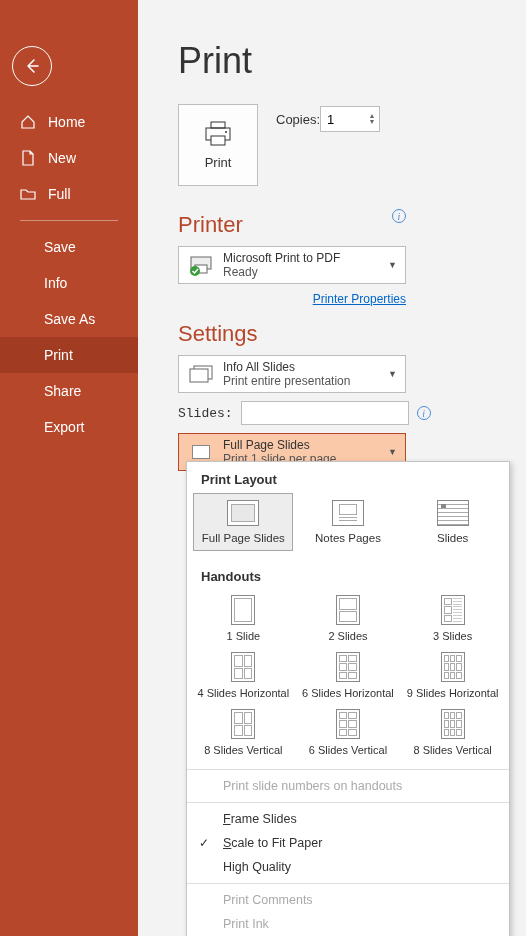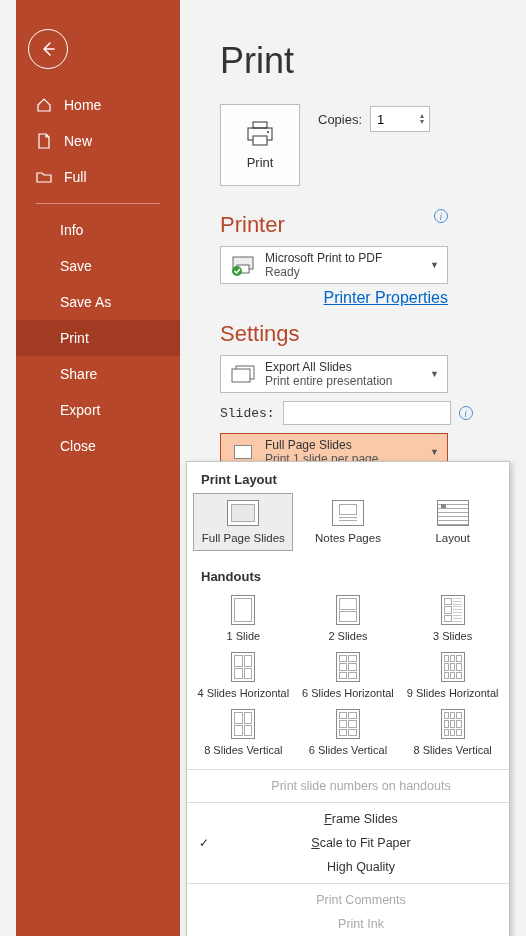--- a/index.html
+++ b/index.html
@@ -1,44 +1,44 @@
 <!DOCTYPE html>
 <html><head>
 <meta charset="utf-8">
 <style>
 * { margin: 0; padding: 0; box-sizing: border-box; font-family: "Segoe UI", sans-serif; }
 body { width: 526px; height: 936px; background: #f3f3f3; overflow: hidden; position: relative; }
 .app { display: flex; width: 100%; height: 100%; }
-.sidebar { width: 164px; background: #b7472a; color: #fff; display: flex; flex-direction: column; padding-top: 29px; margin-left: 16px; }
+.sidebar { width: 138px; background: #b7472a; color: #fff; display: flex; flex-direction: column; padding-top: 46px; }
 .back-btn { width: 40px; height: 40px; margin-left: 12px; margin-bottom: 18px; display: flex; align-items: center; justify-content: center; border: 1.5px solid #fff; border-radius: 50%; cursor: pointer; }
 .sidebar-item { display: flex; align-items: center; padding: 10px 20px; font-size: 14px; cursor: pointer; gap: 12px; }
 .sidebar-item.sub { padding-left: 44px; }
 .sidebar-item.selected { background: #a13c23; }
 .divider { border-top: 1px solid rgba(255,255,255,0.4); margin: 8px 20px; }
 .main { flex: 1; padding: 40px 0 0 40px; position: relative; background: #f3f3f3; }
 .page-title { font-size: 36px; font-weight: 300; color: #333; margin-bottom: 22px; }
 .print-row { display: flex; align-items: flex-start; gap: 18px; }
 .print-btn { width: 80px; height: 82px; border: 1px solid #bdbdbd; background: #fdfdfd; display: flex; flex-direction: column; align-items: center; justify-content: center; gap: 8px; cursor: pointer; }
 .print-btn-label { font-size: 13px; color: #333; }
-.copies-row { display: flex; align-items: center; gap: 8px; margin-top: 2px; }
+.copies-row { display: flex; align-items: center; margin-top: 2px; }
 .copies-label { font-size: 13px; color: #333; }
 .copies-input { width: 60px; height: 26px; border: 1px solid #bdbdbd; background: #fff; padding: 0 18px 0 6px; font-size: 13px; position: relative; }
 .spinner { position: absolute; right: 2px; top: 1px; bottom: 1px; width: 12px; display: flex; flex-direction: column; justify-content: center; }
 .spinner div { font-size: 7px; line-height: 6px; color: #666; cursor: pointer; text-align: center; }
 .copies-wrap { position: relative; display: inline-block; }
 .section-title { color: #b7472a; font-size: 22px; font-weight: 400; margin-top: 26px; margin-bottom: 8px; }
 .info-icon { width: 14px; height: 14px; border: 1px solid #4a8bd6; border-radius: 50%; color: #4a8bd6; font-size: 10px; display: inline-flex; align-items: center; justify-content: center; font-style: italic; font-family: serif; }
 .printer-header { display: flex; align-items: center; justify-content: space-between; width: 228px; }
 .dropdown { width: 228px; border: 1px solid #bdbdbd; background: #fff; display: flex; align-items: center; padding: 4px 8px; gap: 8px; cursor: pointer; position: relative; }
 .dropdown.highlight { background: #f9c9a9; border-color: #b7472a; }
 .dd-icon-box { width: 28px; height: 24px; display: flex; align-items: center; justify-content: center; flex-shrink: 0; }
 .dd-text { flex: 1; display: flex; flex-direction: column; font-size: 12px; color: #333; }
 .dd-text .sub { color: #555; }
 .dd-caret { font-size: 9px; color: #555; }
-.link { color: #0066cc; font-size: 16px; text-decoration: underline; }
+.link { color: #0066cc; font-size: 12px; text-decoration: underline; }
 .link-row { width: 228px; text-align: right; margin-top: 5px; }
 .slides-row { display: flex; align-items: center; gap: 8px; margin-top: 8px; }
 .slides-label { font-size: 13px; color: #333; font-family: Liberation Mono, monospace; }
 .slides-input { width: 168px; height: 24px; border: 1px solid #bdbdbd; background: #fff; padding: 0 6px; font-size: 12px; }
 .popup { position: absolute; left: 186px; top: 461px; width: 324px; background: #fff; border: 1px solid #c4c4c4; box-shadow: 2px 2px 6px rgba(0,0,0,0.2); padding-bottom: 6px; }
 .popup-header { font-size: 13px; font-weight: 600; padding: 10px 14px 6px; color: #333; }
 .layout-grid { display: flex; justify-content: space-around; padding: 0 4px 8px; }
 .layout-item { width: 100px; display: flex; flex-direction: column; align-items: center; gap: 6px; padding: 6px 2px; cursor: pointer; border: 1px solid transparent; }
 .layout-item.selected { border: 1px solid #a6a6a6; background: #ededed; }
 .layout-item .label { font-size: 11.5px; color: #333; text-align: center; }
@@ -47,21 +47,21 @@
 .thumb.notes::before { content:""; position:absolute; top:3px; left:6px; right:6px; height:9px; border:1px solid #aaa; }
 .thumb.notes::after { content:""; position:absolute; bottom:4px; left:6px; right:6px; height:7px; background: repeating-linear-gradient(#aaa 0 1px, transparent 1px 3px); }
 .thumb.outline { background: repeating-linear-gradient(#fff 0 3px, #aaa 3px 4px); background-position: 0 4px; }
 .thumb.outline::before { content:""; position:absolute; left:3px; top:3px; width:5px; height:4px; background:#888; }
 .handout-grid { display: flex; flex-wrap: wrap; padding: 0 4px 4px; }
 .handout-item { width: 33.33%; display: flex; flex-direction: column; align-items: center; gap: 5px; padding: 5px 2px; cursor: pointer; }
 .handout-item .label { font-size: 11px; color: #333; text-align: center; white-space: nowrap; }
 .hthumb { width: 24px; height: 30px; border: 1px solid #888; background: #fff; display: grid; padding: 2px; gap: 1px; }
 .hthumb .cell { border: 1px solid #aaa; }
 .menu-sep { border-top: 1px solid #ddd; margin: 4px 0; }
-.menu-item { display: flex; align-items: center; padding: 5px 10px 5px 36px; font-size: 12.5px; color: #333; cursor: pointer; position: relative; justify-content: center; }
+.menu-item { display: flex; align-items: center; padding: 5px 10px 5px 36px; font-size: 12.5px; color: #333; cursor: pointer; position: relative; }
 .menu-item.disabled { color: #aaa; cursor: default; }
 .menu-item .check { position: absolute; left: 12px; font-size: 12px; }
 .slide-rect { width:18px; height:14px; border:1px solid #888; background:#fff; }
 .settings-gap { height: 8px; }
 </style>
 </head>
 <body>
 
 <div class="app">
   <div class="sidebar">
@@ -83,39 +83,36 @@
       <span>New</span>
     </div>
     <div class="sidebar-item">
       <svg width="16" height="16" viewBox="0 0 16 16">
           <path d="M1 4 H6 L8 6 H15 V13 H1 Z" stroke="#fff" stroke-width="1.2" fill="none"></path>
         </svg>
       <span>Full</span>
     </div>
     <div class="divider"></div>
     <div class="sidebar-item sub">
+        <span>Save</span>
+      </div>
+    <div class="sidebar-item sub">
         <span>Info</span>
-      </div>
-    <div class="sidebar-item sub">
-        <span>Save</span>
       </div>
     <div class="sidebar-item sub">
         <span>Save As</span>
       </div>
     <div class="sidebar-item sub selected">
         <span>Print</span>
       </div>
     <div class="sidebar-item sub">
         <span>Share</span>
       </div>
     <div class="sidebar-item sub">
         <span>Export</span>
-      </div>
-    <div class="sidebar-item sub">
-        <span>Close</span>
       </div>
   </div>
 
   <div class="main">
     <div class="page-title">Print</div>
 
     <div class="print-row">
       <div class="print-btn">
         <svg width="30" height="26" viewBox="0 0 30 26">
           <rect x="8" y="1" width="14" height="6" stroke="#333" fill="none"></rect>
@@ -161,21 +158,21 @@
     <div class="section-title" style="margin-top:14px">Settings</div>
 
     <div class="dropdown">
       <div class="dd-icon-box">
         <svg width="26" height="20" viewBox="0 0 26 20">
           <rect x="6" y="2" width="18" height="13" stroke="#666" fill="#fff"></rect>
           <rect x="2" y="5" width="18" height="13" stroke="#666" fill="#fff"></rect>
         </svg>
       </div>
       <div class="dd-text">
-        <span>Export All Slides</span>
+        <span>Info All Slides</span>
         <span class="sub">Print entire presentation</span>
       </div>
       <span class="dd-caret">▼</span>
     </div>
 
     <div class="slides-row">
       <span class="slides-label">Slides:</span>
       <input class="slides-input" value="" style="">
       <span class="info-icon">i</span>
     </div>
@@ -201,21 +198,21 @@
     <div class="layout-item selected">
       <div class="thumb fullpage"></div>
       <div class="label">Full Page Slides</div>
     </div>
     <div class="layout-item">
       <div class="thumb notes"></div>
       <div class="label">Notes Pages</div>
     </div>
     <div class="layout-item">
       <div class="thumb outline"></div>
-      <div class="label">Layout</div>
+      <div class="label">Slides</div>
     </div>
   </div>
 
   <div class="popup-header">Handouts</div>
   <div class="handout-grid">
     <div class="handout-item">
       <div class="hthumb" style="grid-template:1fr/1fr">
           <div class="cell"></div>
         </div>
       <div class="label">1 Slide</div>

